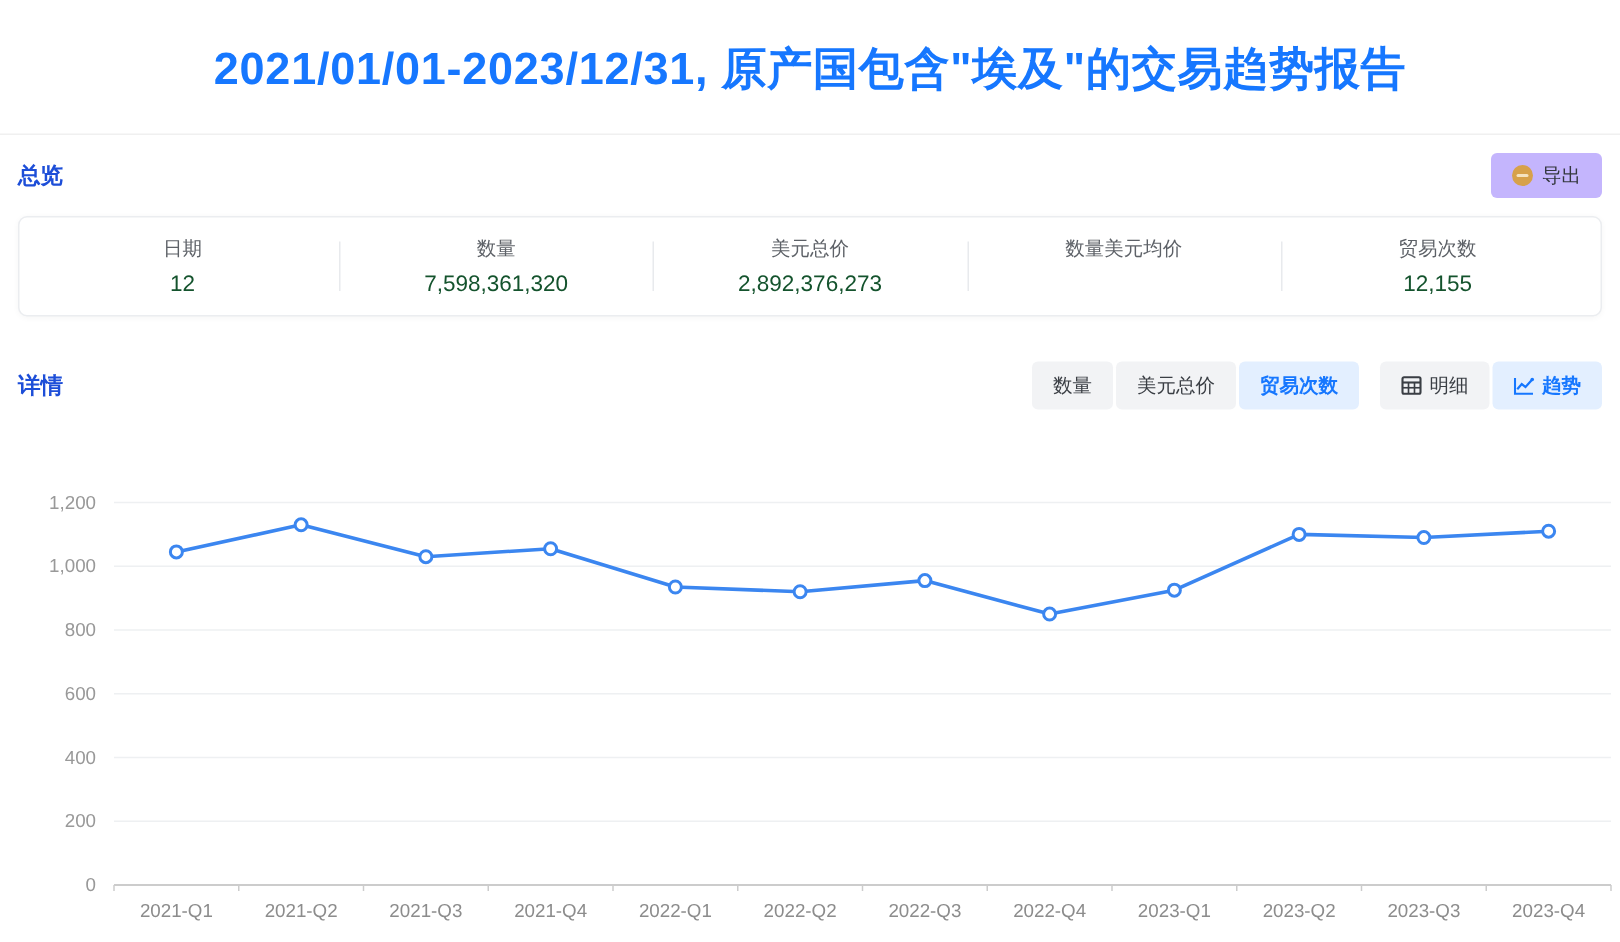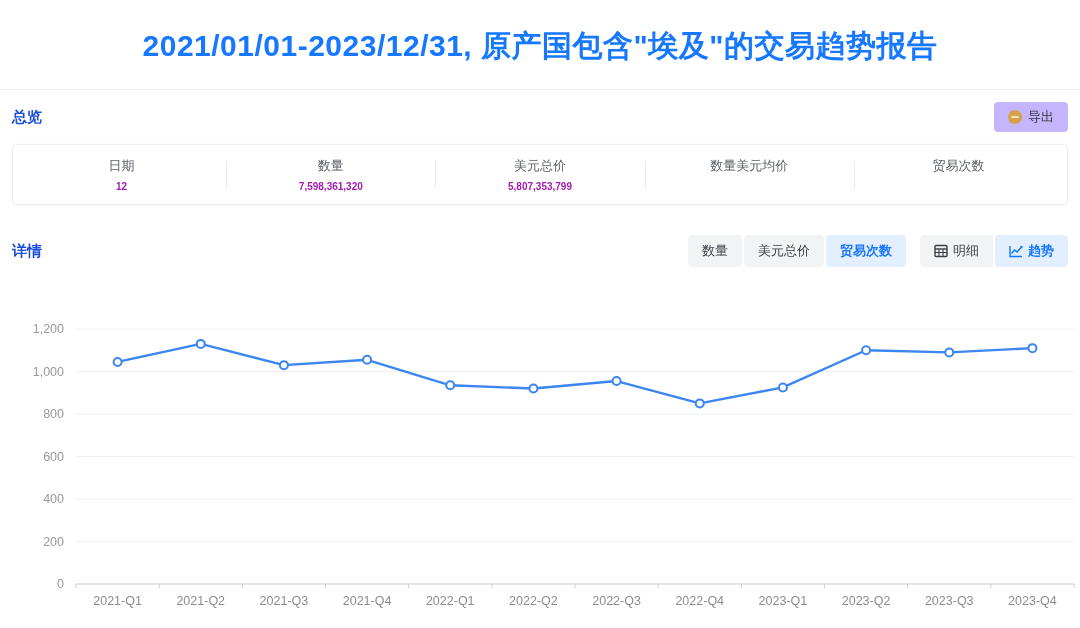--- a/index.html
+++ b/index.html
@@ -25,21 +25,21 @@
   .coin::after { content:""; position:absolute; left:3px; top:6px; width:8px; height:2px;
     background:#f5e3c0; border-radius:1px; }
 
   
   .stats-card { margin:12px 12px 0 12px; border:1px solid #ebedf0; border-radius:6px;
     box-shadow:0 1px 4px rgba(0,0,0,0.04); display:flex; padding:10px 4px; background:#fff; }
   .stat-col { flex:1; text-align:center; padding:2px 0; position:relative; }
   .stat-col + .stat-col::before { content:""; position:absolute; left:0; top:6px; bottom:6px;
     width:1px; background:#e8eaed; }
   .stat-label { font-size:13px; color:#5d6167; margin-bottom:6px; }
-  .stat-value { font-size:10px; font-weight:bold; color:#a21caf; }
+  .stat-value { font-size:15px; font-weight:normal; color:#14532d; }
 
   
   .details-row { margin-top:18px; }
   .tab-groups { display:flex; align-items:center; gap:14px; }
   .tab-group { display:flex; gap:2px; }
   .tab-btn { display:flex; align-items:center; gap:5px; background:#f2f3f5; border:none;
     border-radius:4px; padding:7px 14px; font-size:13px; color:#3a3e44; cursor:pointer; }
   .tab-btn.active { background:#e3efff; color:#1677ff; font-weight:bold; }
   .tab-btn svg { display:block; }
 
@@ -69,27 +69,28 @@
     <div class="stat-col">
       <div class="stat-label">日期</div>
       <div class="stat-value">12</div>
     </div>
     <div class="stat-col">
       <div class="stat-label">数量</div>
       <div class="stat-value">7,598,361,320</div>
     </div>
     <div class="stat-col">
       <div class="stat-label">美元总价</div>
-      <div class="stat-value">5,807,353,799</div>
+      <div class="stat-value">2,892,376,273</div>
     </div>
     <div class="stat-col">
       <div class="stat-label">数量美元均价</div>
     </div>
     <div class="stat-col">
       <div class="stat-label">贸易次数</div>
+      <div class="stat-value">12,155</div>
     </div>
   </div>
 
   <div class="section-row details-row">
     <span class="section-label">详情</span>
     <div class="tab-groups">
       <div class="tab-group">
         <button class="tab-btn">
           <span>数量</span>
         </button>

